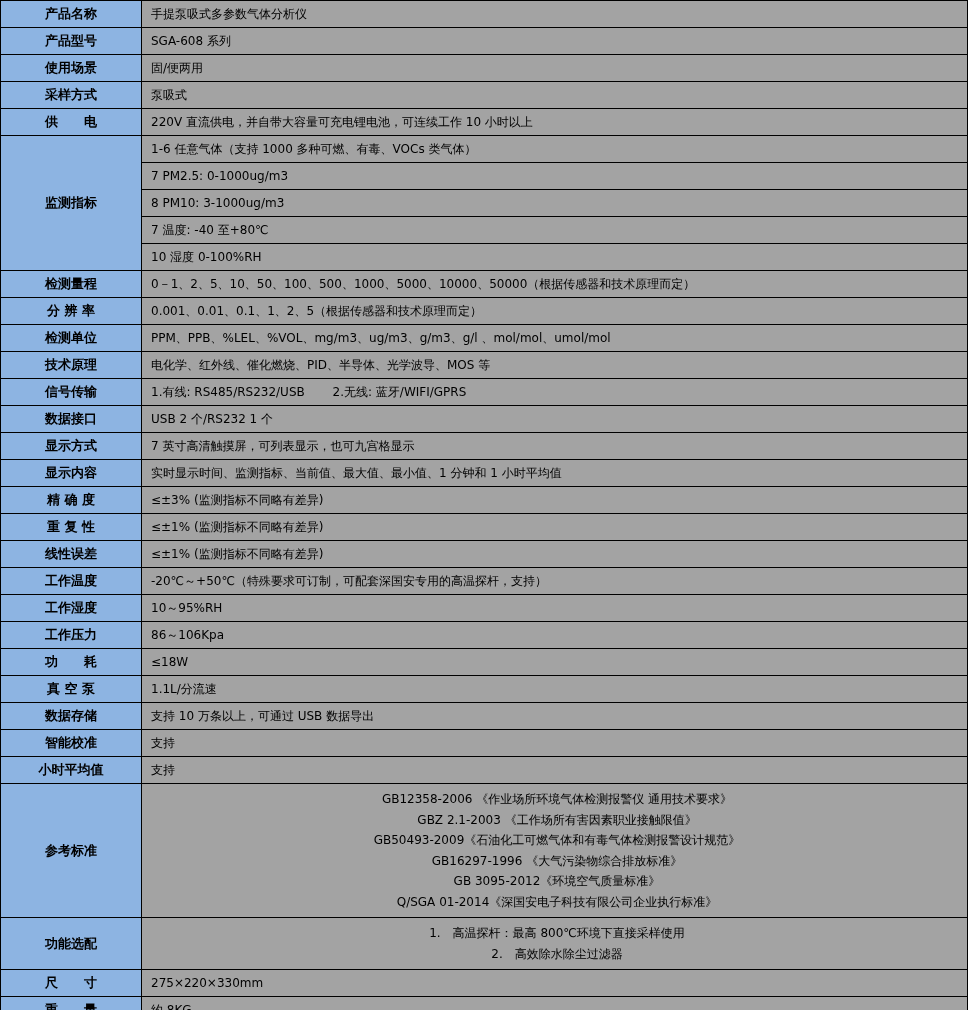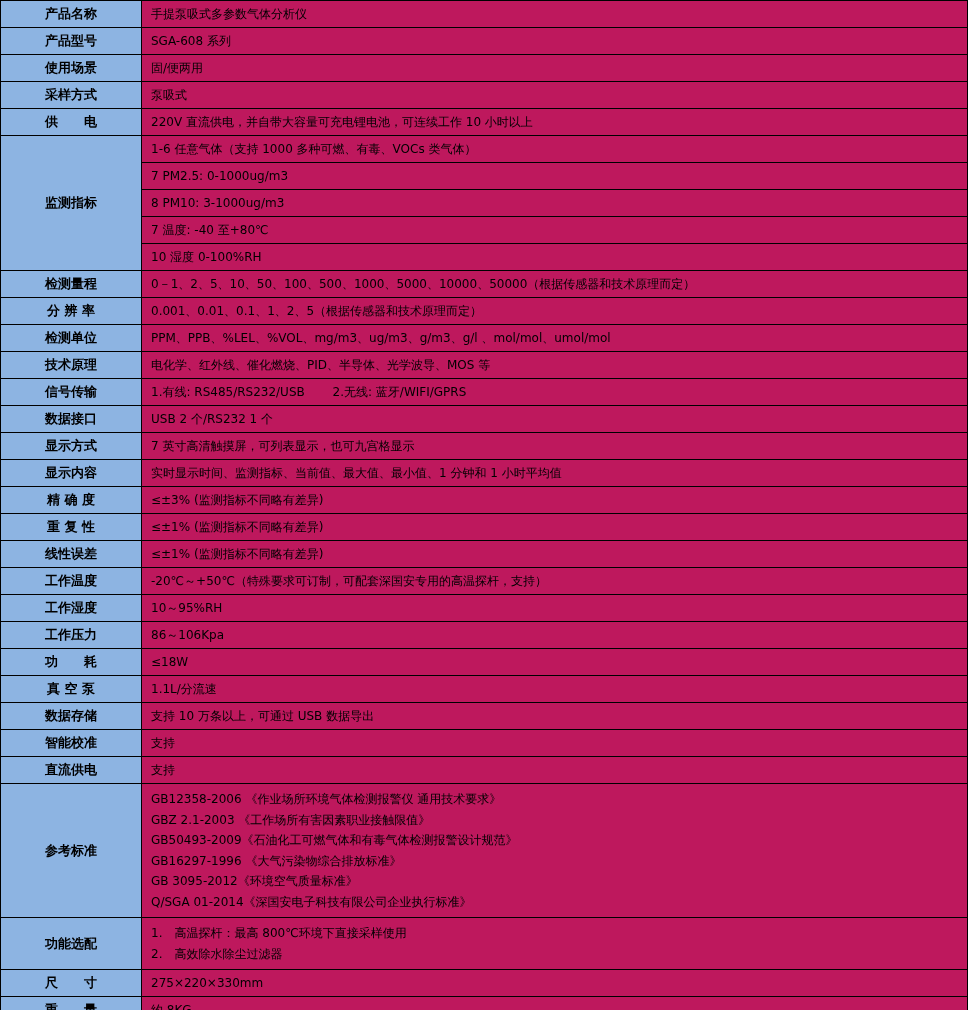--- a/index.html
+++ b/index.html
@@ -23,33 +23,34 @@
   }
   td.label-cell {
     background: #8db4e2;
     width: 138px;
     text-align: center;
     vertical-align: middle;
     font-weight: bold;
     font-size: 13px;
   }
   td.value-cell {
-    background: #be185d;
+    background: #a3a3a3;
     padding: 0 4px 0 9px;
     height: 26px;
     vertical-align: middle;
   }
   td.value-cell.multiline {
     white-space: normal;
     padding-top: 5px;
     padding-bottom: 5px;
   }
   .line {
     line-height: 20.5px;
     white-space: nowrap;
+    text-align: center;
   }
   tr.single-row { height: 26px; margin-left: 24px; }
   tr.sub-row { height: 26px; }
 </style>
 </head>
 <body>
 
 <table class="spec-table">
   <tbody>
     <tr class="single-row">
@@ -156,21 +157,21 @@
     </tr>
     <tr class="single-row">
       <td class="label-cell">数据存储</td>
       <td class="value-cell">支持 10 万条以上，可通过 USB 数据导出</td>
     </tr>
     <tr class="single-row">
       <td class="label-cell">智能校准</td>
       <td class="value-cell">支持</td>
     </tr>
     <tr class="single-row">
-      <td class="label-cell">直流供电</td>
+      <td class="label-cell">小时平均值</td>
       <td class="value-cell">支持</td>
     </tr>
 
     <tr>
       <td class="label-cell">参考标准</td>
       <td class="value-cell multiline">
         <div class="line">GB12358-2006 《作业场所环境气体检测报警仪 通用技术要求》</div>
         <div class="line">GBZ 2.1-2003 《工作场所有害因素职业接触限值》</div>
         <div class="line">GB50493-2009《石油化工可燃气体和有毒气体检测报警设计规范》</div>
         <div class="line">GB16297-1996 《大气污染物综合排放标准》</div>

